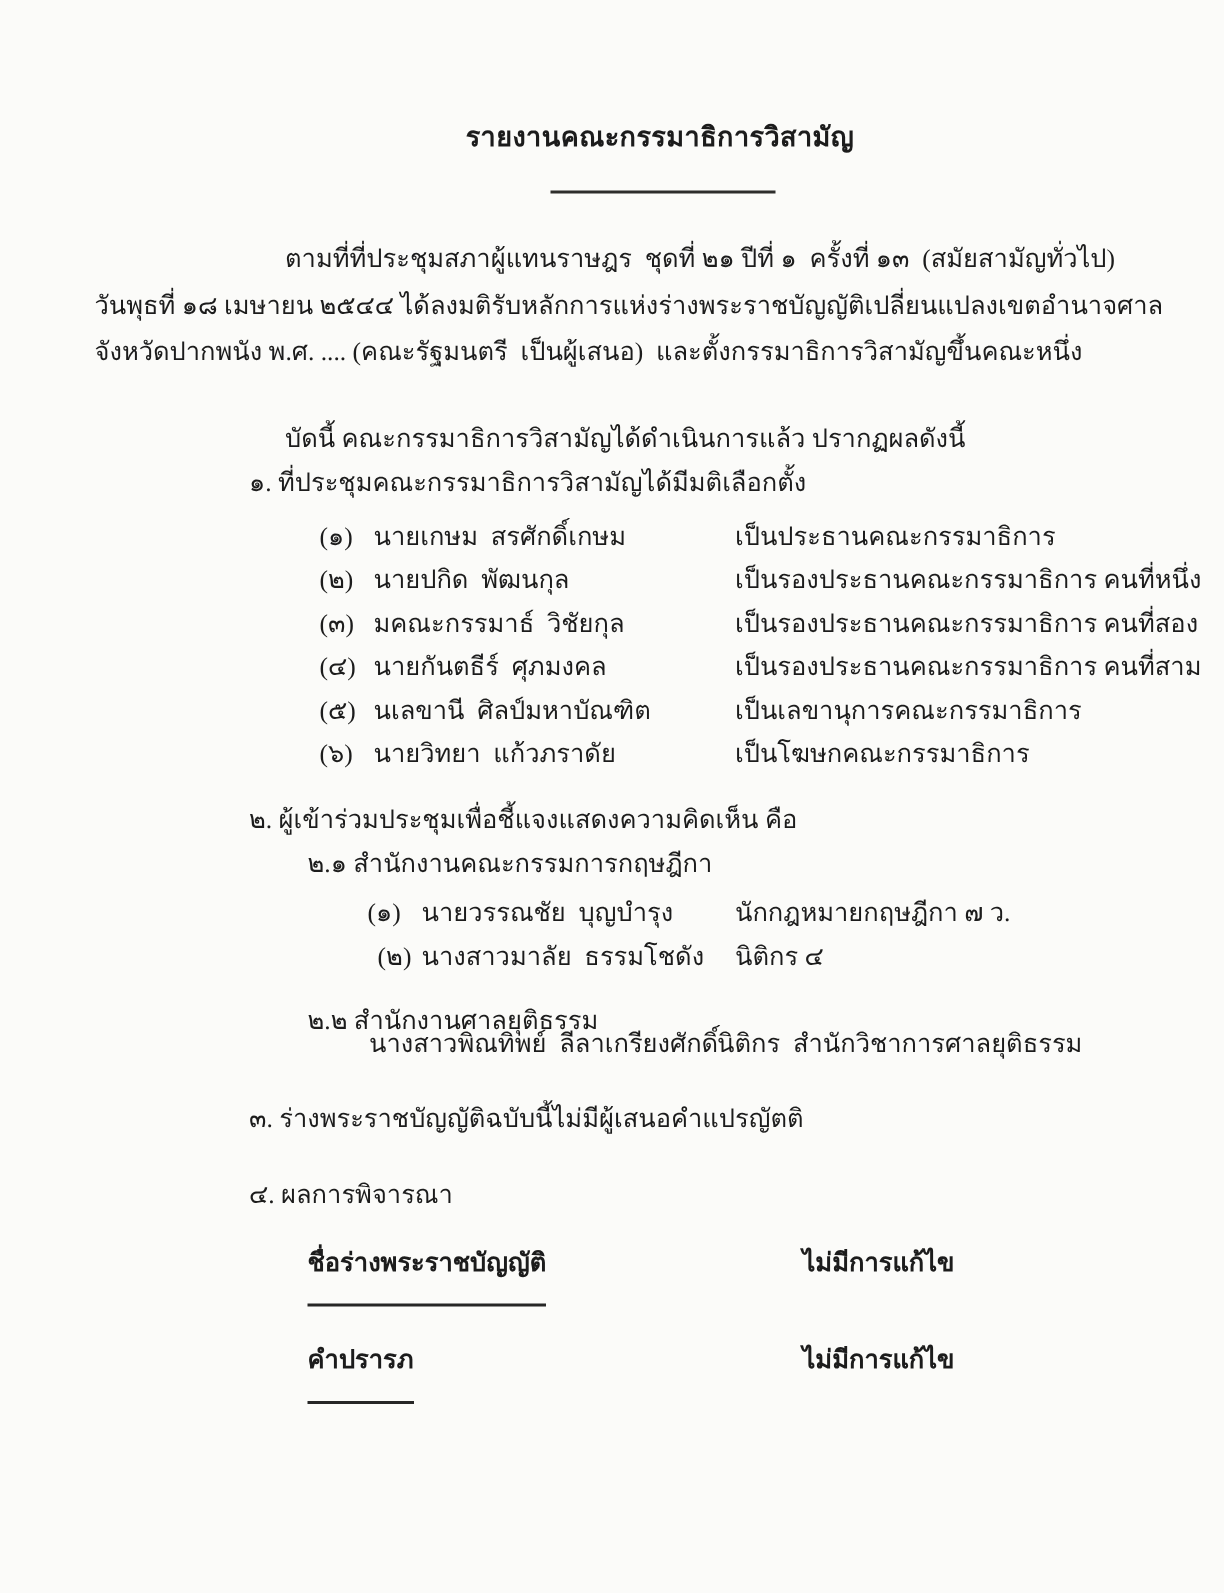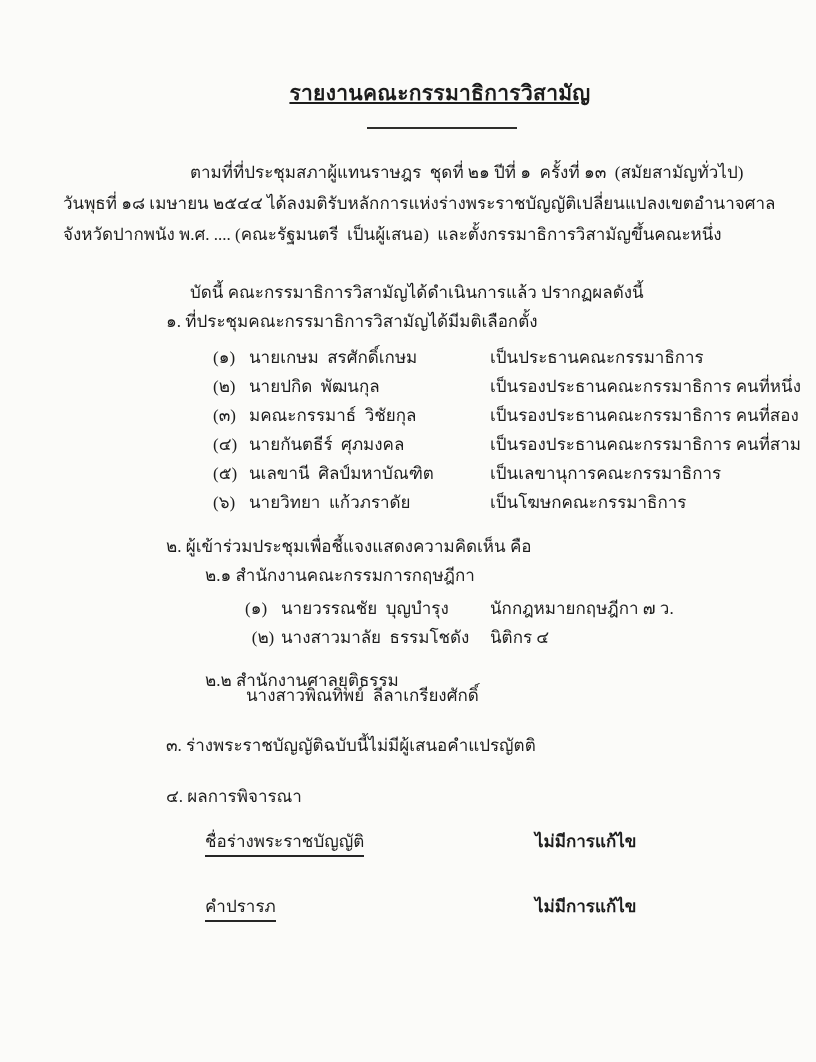--- a/index.html
+++ b/index.html
@@ -13,45 +13,44 @@
     overflow: hidden;
     font-family: "Liberation Serif", "DejaVu Serif", serif;
     color: #1c1c1c;
     font-size: 17px;
   }
   .abs { position: absolute; white-space: pre; line-height: 1.35; }
   .title {
     position: absolute;
     left: 64px; right: 0; top: 76px;
     text-align: center;
-    font-size: 21px;
+    font-size: 18px;
     font-weight: bold;
     letter-spacing: 0.3px;
     white-space: pre;
-    text-decoration: underline;
   }
   .rule {
     position: absolute;
     left: 367px; top: 127px;
     width: 150px; height: 2px;
     background: #2e2e2c;
   }
   .row { position: absolute; left: 0; width: 100%; height: 26px; }
   .row .c1 { position: absolute; white-space: pre; }
   .row .c2 { position: absolute; left: 490px; white-space: pre; }
   .row .c1 .num { display: inline-block; min-width: 36px; }
   .members  .row .c1 { left: 213px; }
   .attendees .row .c1 { left: 245px; }
   .attendee2 .c1 { left: 246px; }
   .attendee2 .c2 { left: 478px; }
   .result-row .label {
     position: absolute; left: 205px;
-    font-weight: normal;
+    font-weight: bold;
     border-bottom: 2px solid #262626;
-    padding-bottom: 1px;
+    padding-bottom: 15px;
     white-space: pre;
   }
   .result-row .value { position: absolute; left: 535px; white-space: pre; font-weight: bold; }
   
   .members .row:nth-child(1) { top: 343px; }
   .members .row:nth-child(2) { top: 372px; }
   .members .row:nth-child(3) { top: 401px; }
   .members .row:nth-child(4) { top: 430px; }
   .members .row:nth-child(5) { top: 459px; }
   .members .row:nth-child(6) { top: 488px; }
@@ -112,20 +111,21 @@
     <div class="row">
       <span class="c1"><span class="num">(๒)</span><span>นางสาวมาลัย  ธรรมโชดัง</span></span>
       <span class="c2">นิติกร ๔</span>
     </div>
   </div>
 
   <div class="abs" style="left:205px; top:652px;margin-top:18px;">๒.๒ สำนักงานศาลยุติธรรม</div>
 
   <div class="row attendee2" style="top:681px;">
     <span class="c1">นางสาวพิณทิพย์  ลีลาเกรียงศักดิ์</span>
+    <span class="c2">นิติกร  สำนักวิชาการศาลยุติธรรม</span>
   </div>
 
   <div class="abs" style="left:166px; top:735px;">๓. ร่างพระราชบัญญัติฉบับนี้ไม่มีผู้เสนอคำแปรญัตติ</div>
   <div class="abs" style="left:166px; top:786px;">๔. ผลการพิจารณา</div>
 
   <div class="row result-row" style="top:827px;">
     <span class="label">ชื่อร่างพระราชบัญญัติ</span>
     <span class="value">ไม่มีการแก้ไข</span>
   </div>
   <div class="row result-row" style="top:892px;">

